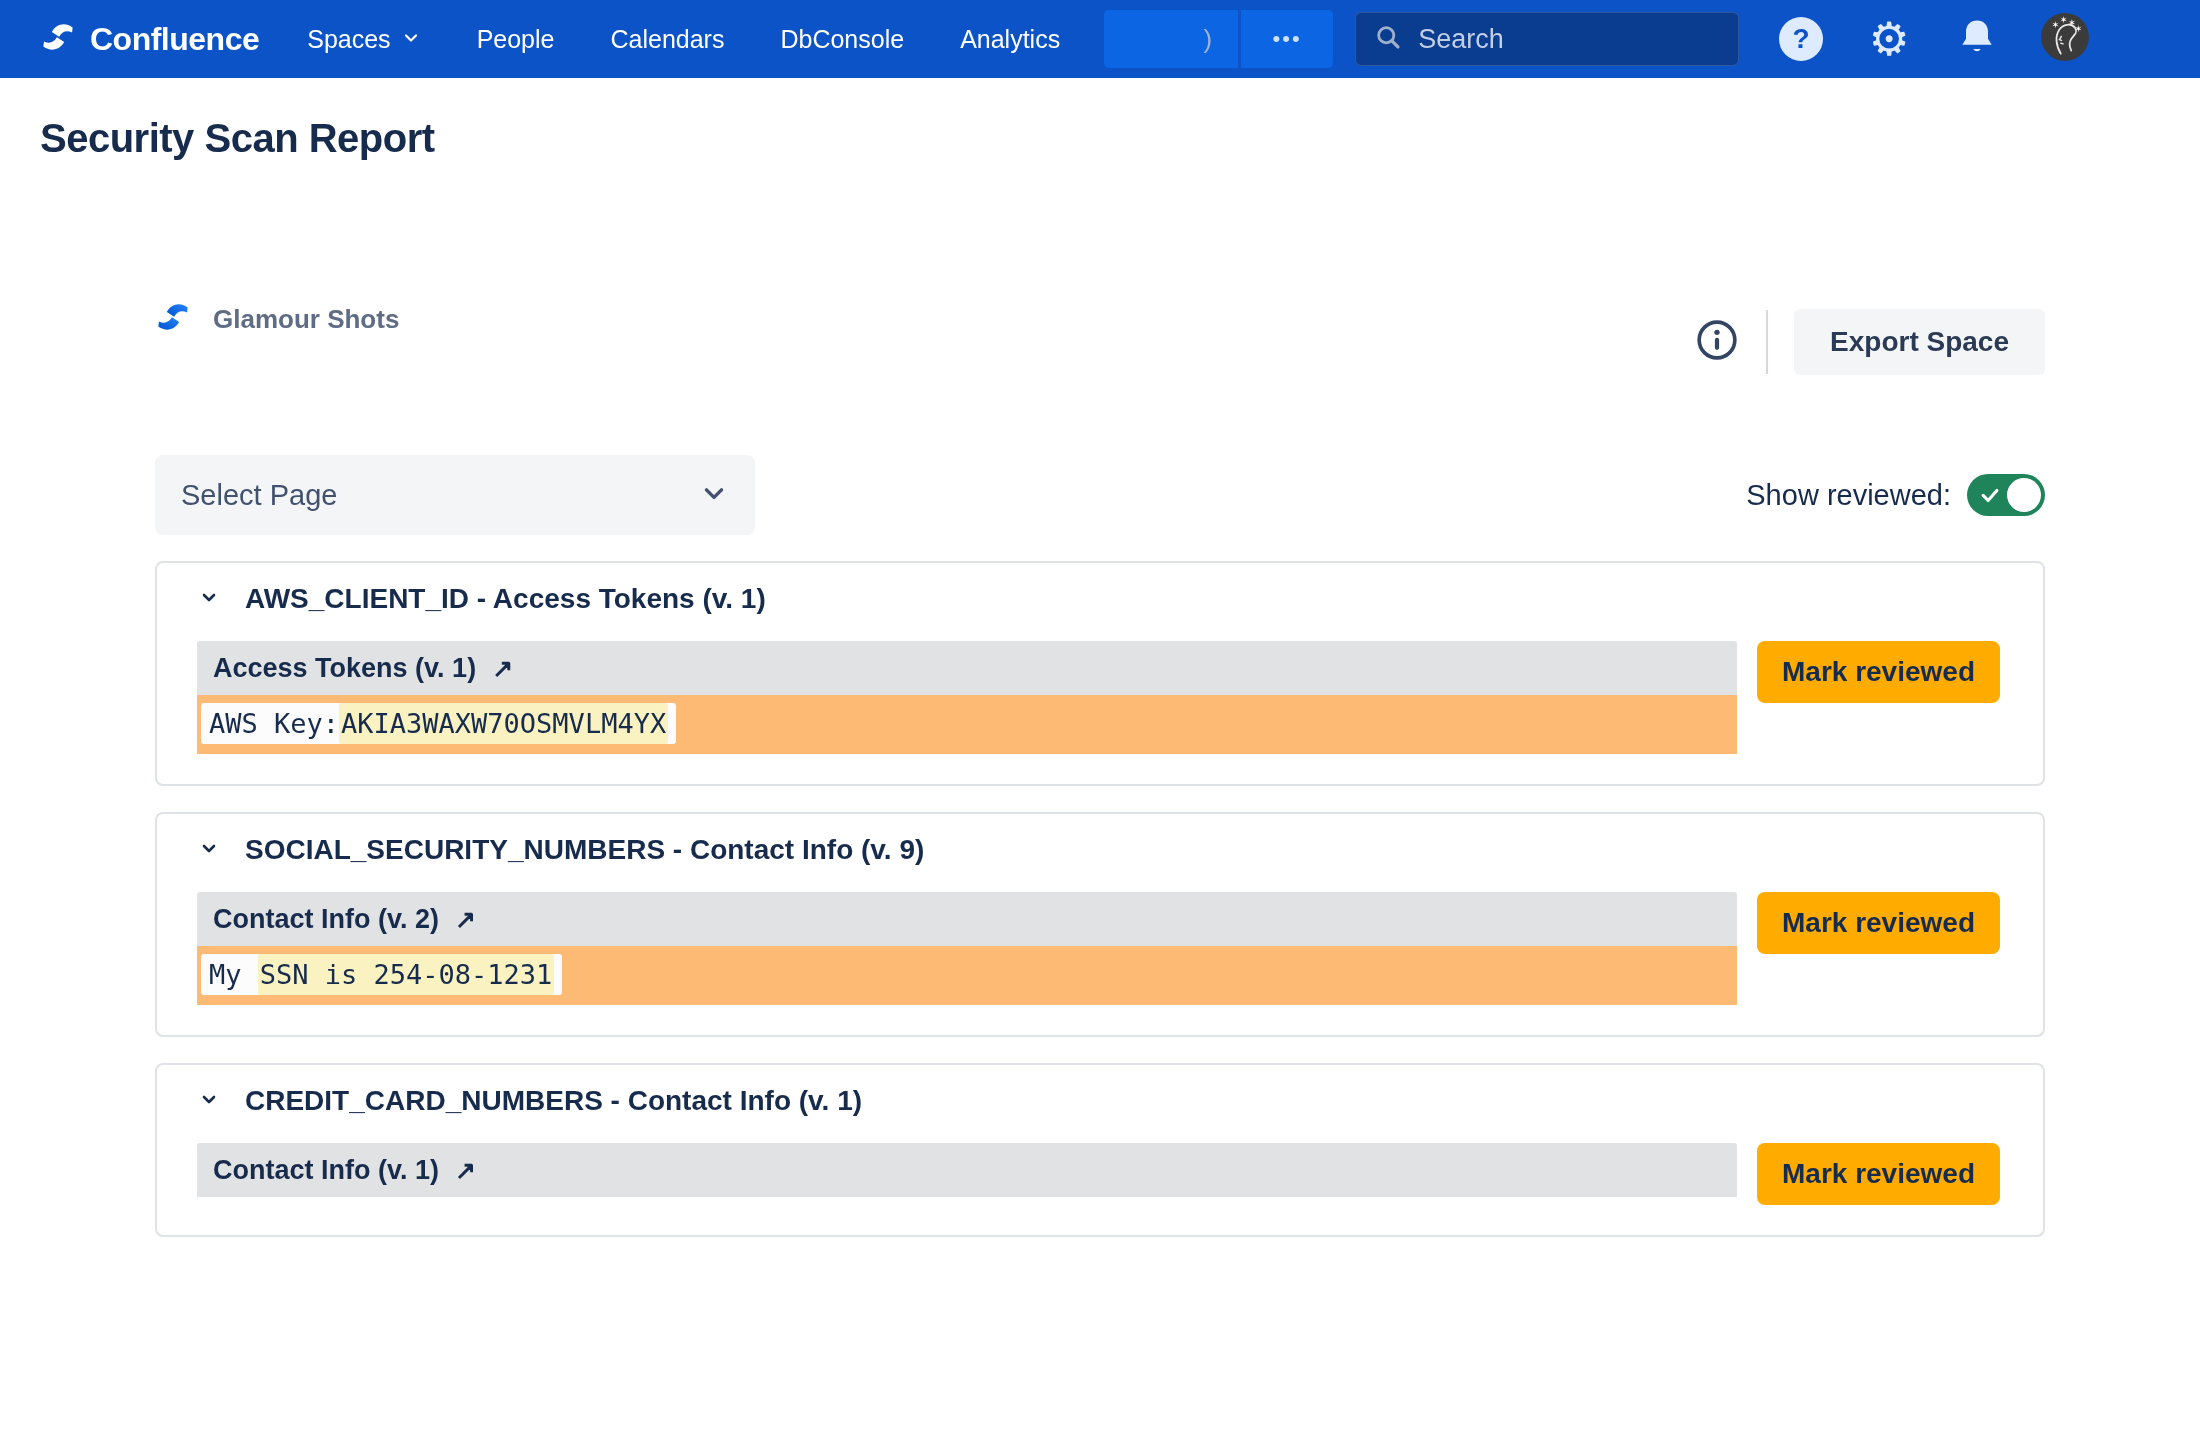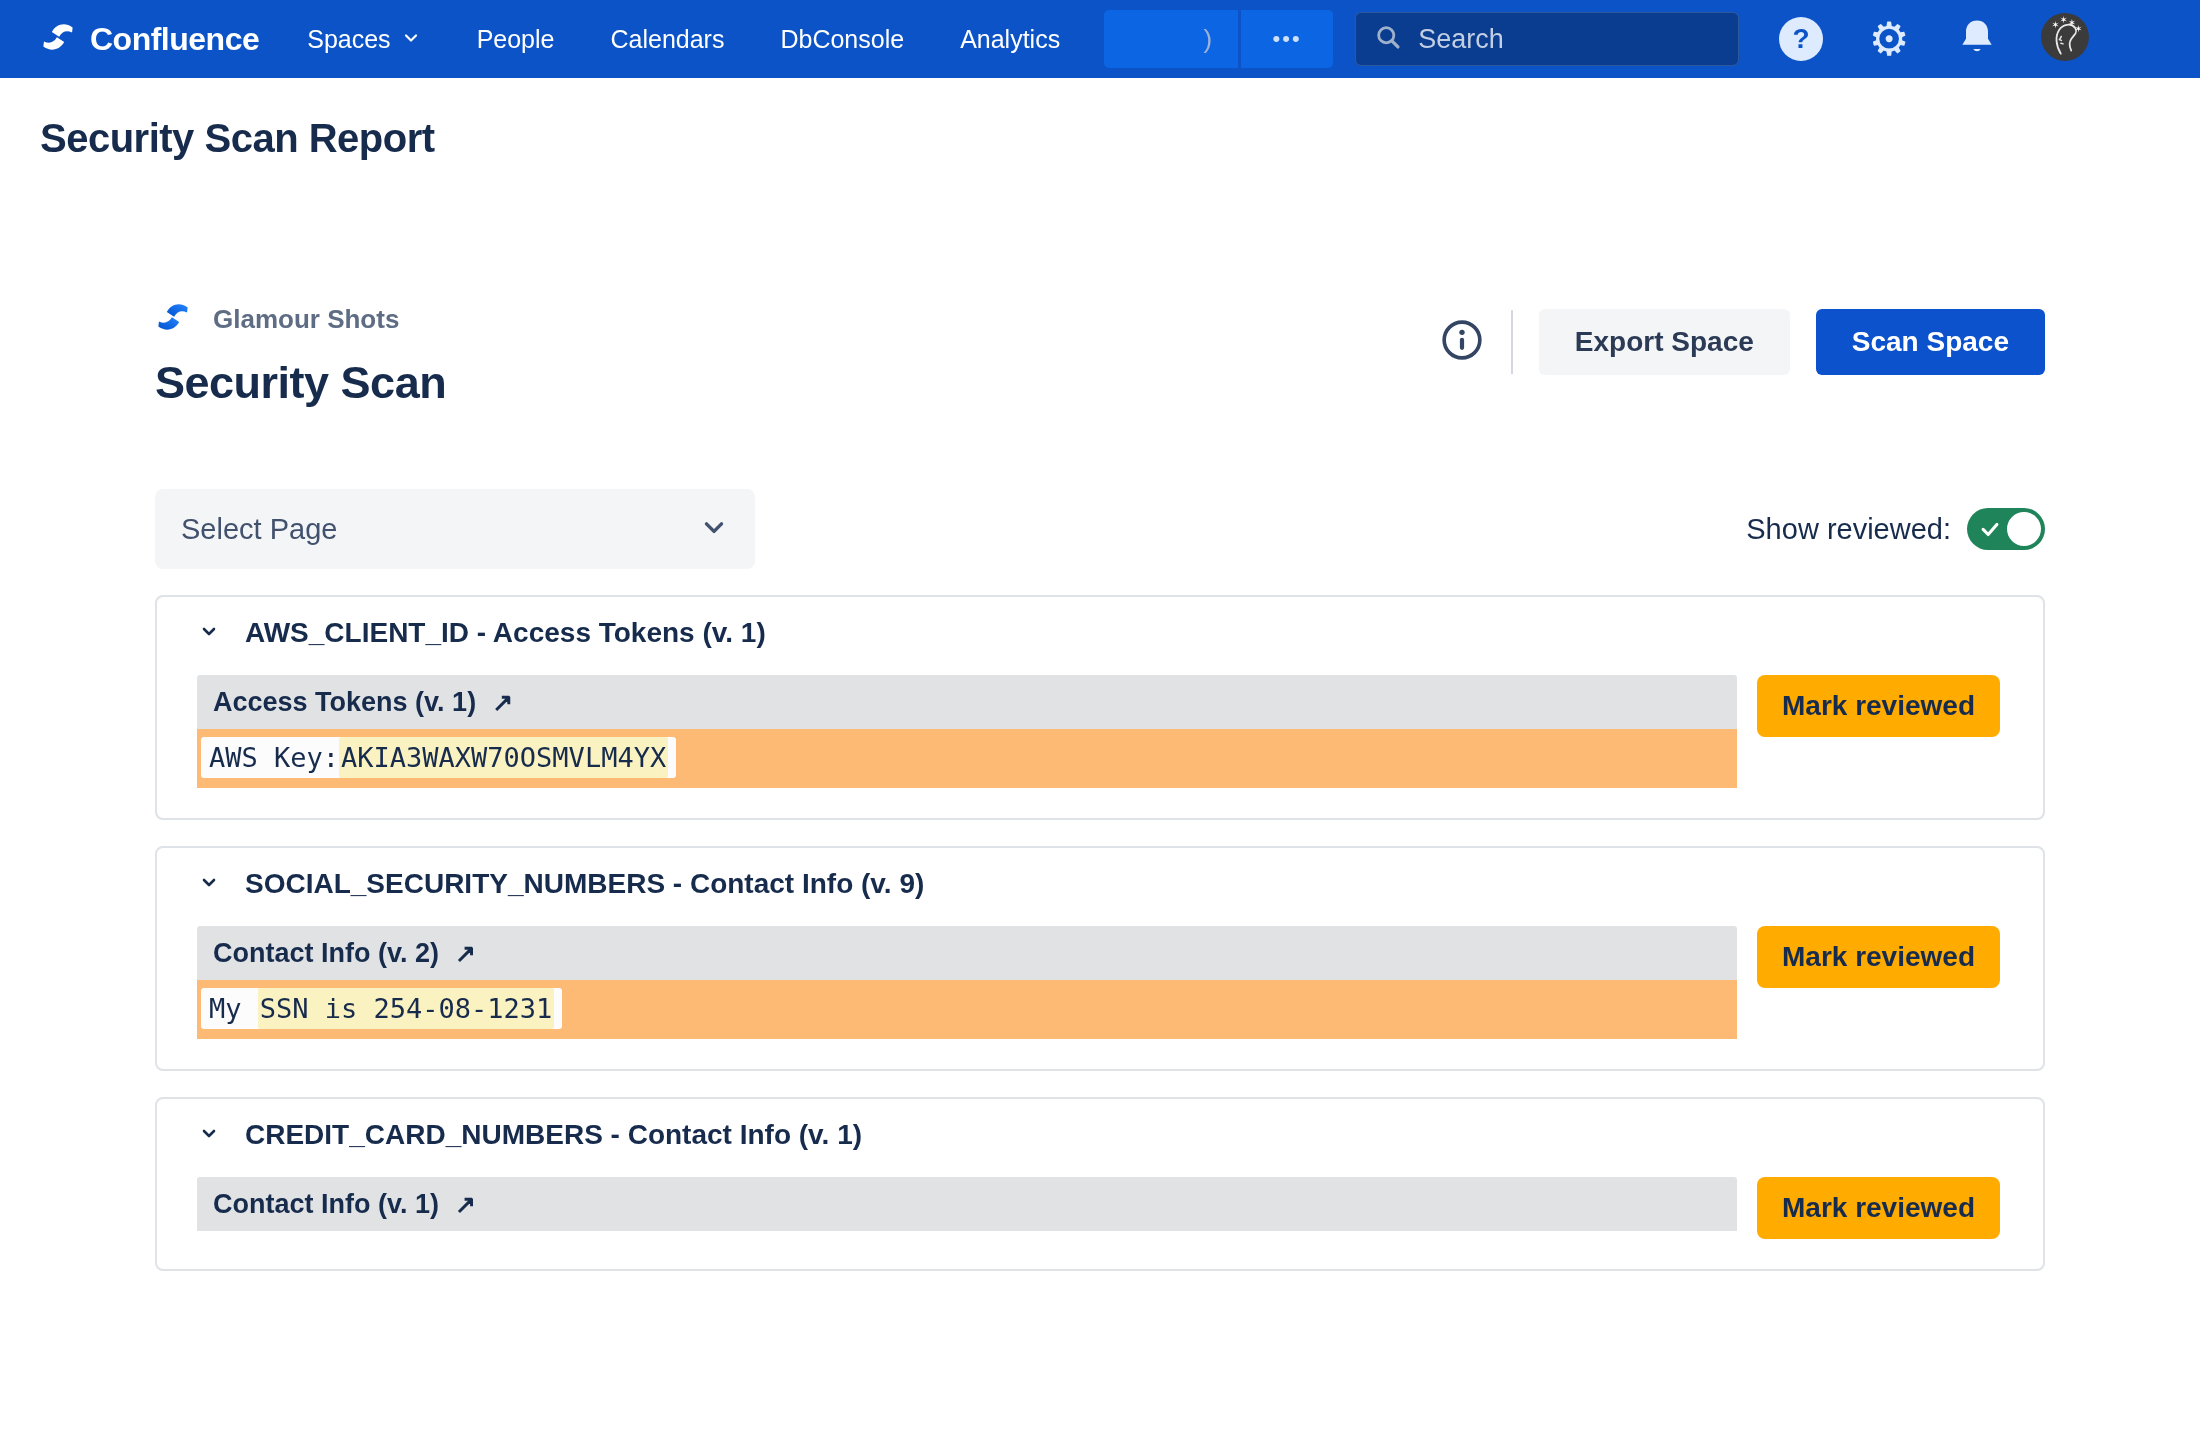--- a/index.html
+++ b/index.html
@@ -178,34 +178,32 @@
               <stop offset="0" stop-color="#0052CC"></stop>
                   <stop offset="1" stop-color="#2684FF"></stop>
             </linearGradient>
               </defs>
             <path d="M29 7.5 C22 2.5 14.5 4.5 10.5 11.5 l6.5 4.2 c3-5 7-6 11.5-3.6 z" fill="url(#cg)"></path>
             <path d="M3 24.5 c7 5 14.5 3 18.5-4 l-6.5 -4.2 c-3 5 -7 6 -11.5 3.6 z" fill="url(#cg)"></path>
           </svg>
         </span>
         <span class="breadcrumb-label">Glamour Shots</span>
       </div>
-      <div class="space-heading">Security Scan</div>
     </div>
 
     <div class="space-actions">
       <span>
         <svg width="46" height="46" viewBox="0 0 24 24">
           <circle cx="12" cy="12" r="9.3" fill="none" stroke="#344563" stroke-width="1.9"></circle>
           <circle cx="12" cy="8" r="1.4" fill="#344563"></circle>
           <rect x="10.9" y="10.8" width="2.2" height="6.4" rx="1.1" fill="#344563"></rect>
         </svg>
       </span>
       <span class="divider-v"></span>
       <button class="btn btn-export">Export Space</button>
-      <button class="btn btn-scan">Scan Space</button>
     </div>
   </div>
 
   <div class="controls-row">
     <div class="select-box">
       <span class="value">Select Page</span>
       <span>
         <svg width="30" height="30" viewBox="0 0 24 24">
             <polyline points="6,9.5 12,15.5 18,9.5" fill="none" stroke="#42526E" stroke-width="2.8" stroke-linecap="round" stroke-linejoin="round"></polyline>
           </svg>

